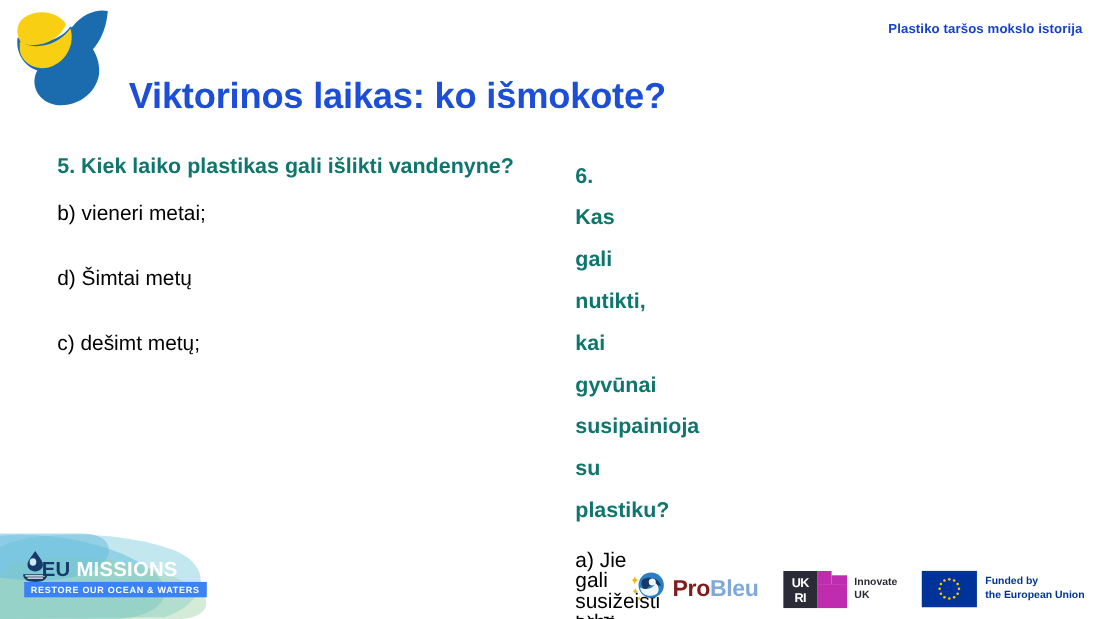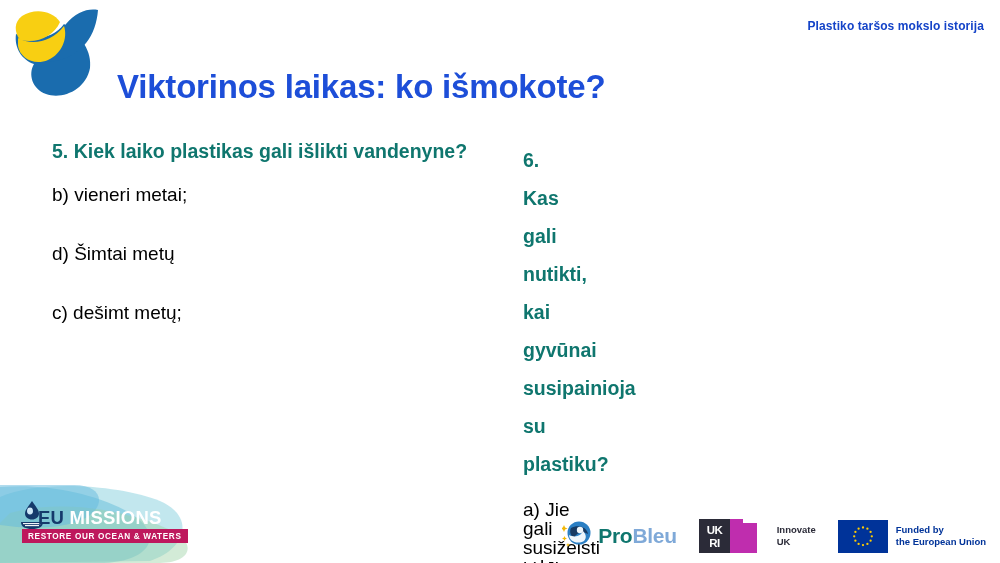--- a/index.html
+++ b/index.html
@@ -117,21 +117,21 @@
     font-weight: bold;
     letter-spacing: 0.2px;
     white-space: nowrap;
   }
   .eum-eu { color: #153a6b; margin-top: 44px; }
   .eum-missions { color: #ffffff; }
   .eum-tag {
     position: absolute;
     left: 22px;
     top: 46px;
-    background: #be185d;
+    background: #3b82f6;
     color: #ffffff;
     font-size: 8.2px;
     font-weight: bold;
     letter-spacing: 0.65px;
     padding: 2.5px 6px 2.5px 6px;
     white-space: nowrap;
   }
   .eum-drop {
     position: absolute;
     left: 20px;
@@ -152,25 +152,25 @@
   .logo-block { display: flex; align-items: center; }
 
   
   .probleu { gap: 6px; }
   .probleu-word {
     font-size: 21px;
     font-weight: bold;
     letter-spacing: -0.3px;
     white-space: nowrap;
   }
-  .probleu-pro { color: #0f766e; }
+  .probleu-pro { color: #7f1d1d; }
   .probleu-bleu { color: #7fa9d8; }
 
   
-  .ukri { gap: 16px; }
+  .ukri { gap: 3px; }
   .ukri-mark {
     position: relative;
     width: 62px;
     height: 34px;
   }
   .innovate-txt {
     font-size: 9.5px;
     font-weight: bold;
     color: #2b2b38;
     line-height: 1.25;

